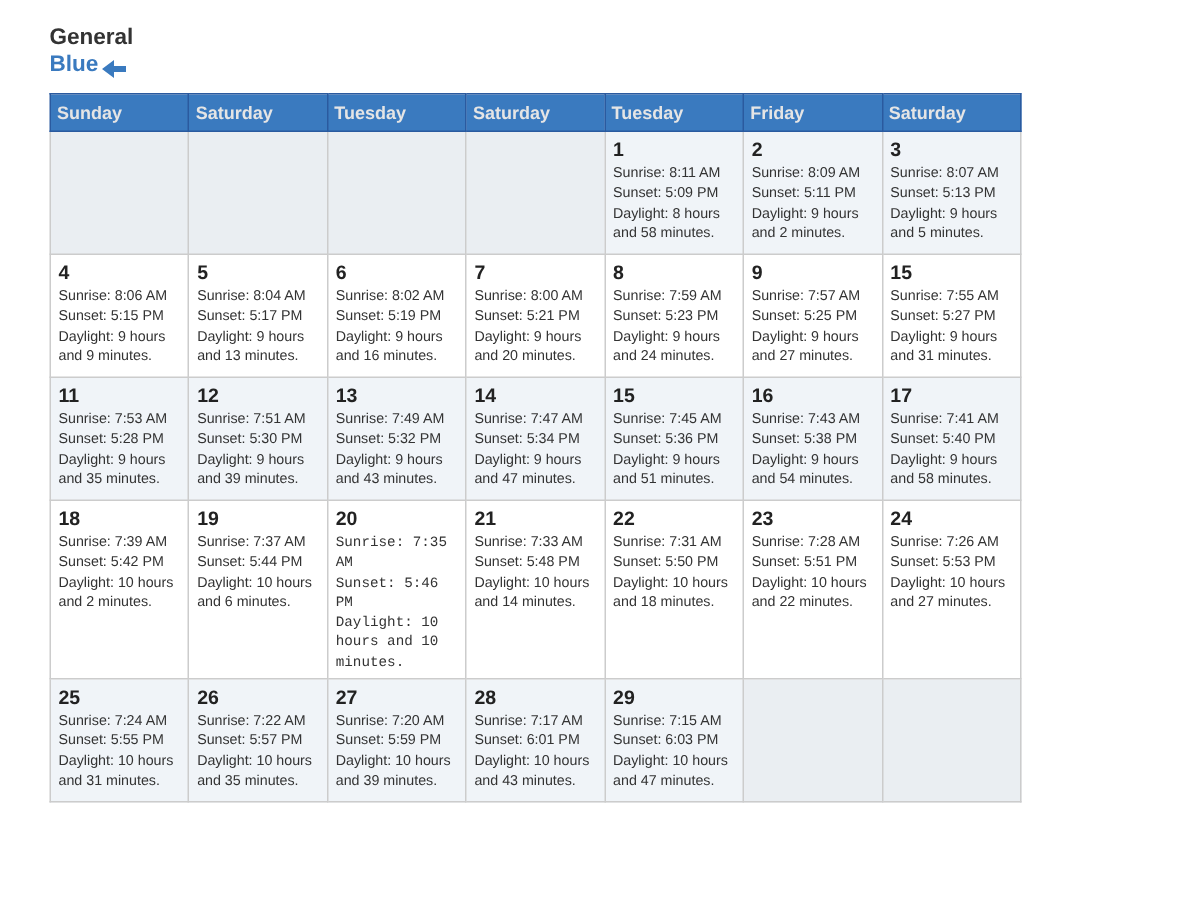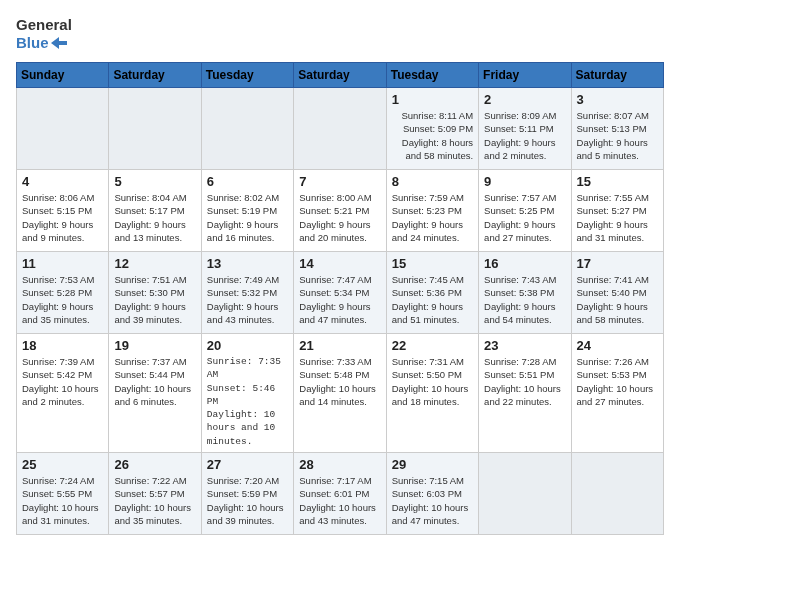--- a/index.html
+++ b/index.html
@@ -6,20 +6,21 @@
     body {
       font-family: Arial, sans-serif;
       background: #fff;
       width: 792px;
       min-height: 612px;
       overflow: hidden;
     }
     .page {
       width: 680px;
       padding: 16px 16px 8px 16px;
+      margin-left: 17px;
     }
     .header {
       display: flex;
       justify-content: space-between;
       align-items: flex-start;
       margin-bottom: 10px;
     }
     .logo {
       display: flex;
       align-items: center;
@@ -36,21 +37,21 @@
       font-size: 15px;
       color: #555;
     }
     .calendar {
       width: 100%;
       border-collapse: collapse;
       table-layout: fixed;
     }
     .calendar th {
       background: #3a7abf;
-      color: #000000;
+      color: #e5e5e5;
       font-size: 12px;
       font-weight: bold;
       padding: 5px 4px;
       border: 1px solid #2a5a9f;
       text-align: left;
     }
     .calendar td {
       border: 1px solid #ccc;
       vertical-align: top;
       padding: 4px 5px;
@@ -83,21 +84,21 @@
   </style>
 </head>
 <body>
 
 <div class="page">
   <div class="header">
     <div class="logo">
   <div style="display:flex;align-items:center;">
     <div style="display:flex;flex-direction:column;align-items:flex-start;">
       <span style="font-size:15px;font-weight:bold;color:#333;line-height:1.2">General</span>
-      <span style="font-size:15px;font-weight:bold;color:#3a7abf;line-height:1.2;display:flex;align-items:center;">
+      <span style="font-size:15px;font-weight:bold;color:#3a7abf;line-height:1.2;display:flex;align-items:flex-end;">
         Blue
         <svg width="16" height="12" viewBox="0 0 16 12" style="margin-left:2px">
           <polygon points="0,6 8,0 8,4 16,4 16,8 8,8 8,12" fill="#3a7abf"></polygon>
         </svg>
       </span>
     </div>
   </div>
 </div>
     <div class="title-block">
       <div class="month-year"></div>
@@ -118,21 +119,21 @@
         </tr>
     </thead>
     <tbody id="calendar-body">
     <tr class="row-shaded">
           <td class="empty"></td>
           <td class="empty"></td>
           <td class="empty"></td>
           <td class="empty"></td>
           <td>
             <span class="day-num">1</span>
-            <div class="day-info" style="white-space: pre-line; text-align: right;">Sunrise: 8:11 AM
+            <div class="day-info" style="white-space: pre-line;">Sunrise: 8:11 AM
 Sunset: 5:09 PM
 Daylight: 8 hours and 58 minutes.</div>
           </td>
           <td>
             <span class="day-num">2</span>
             <div class="day-info" style="white-space: pre-line;">Sunrise: 8:09 AM
 Sunset: 5:11 PM
 Daylight: 9 hours and 2 minutes.</div>
           </td>
           <td>

